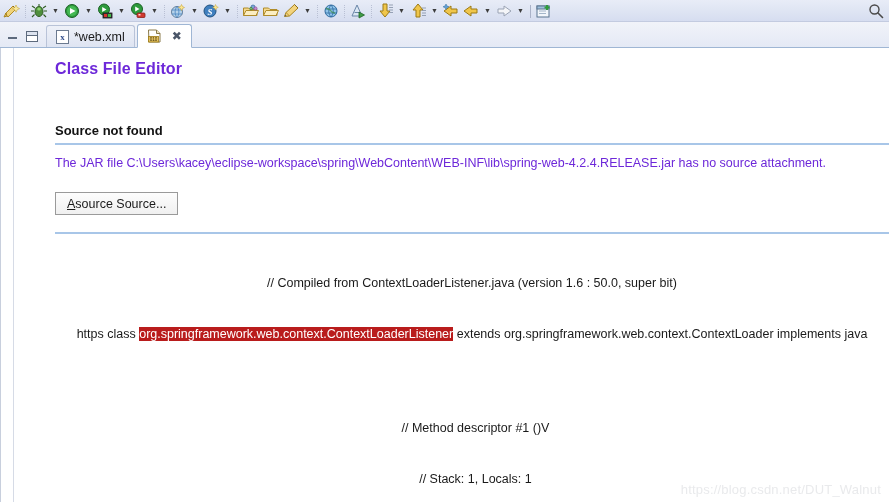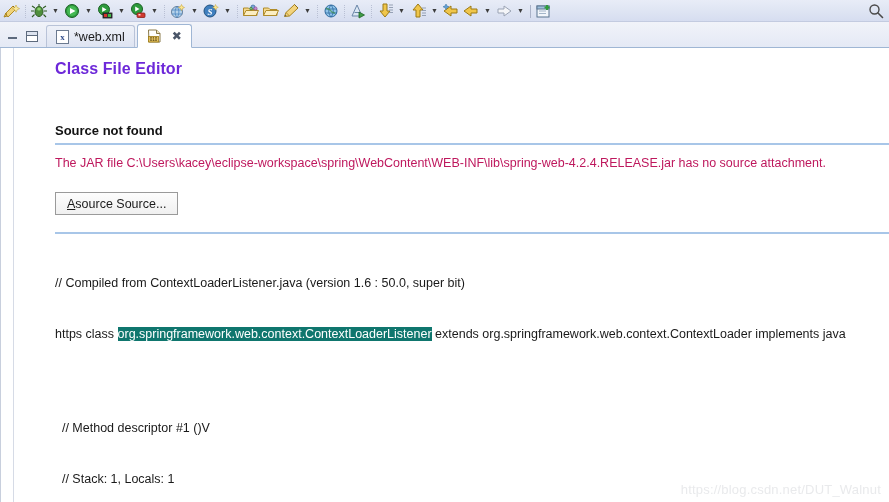--- a/index.html
+++ b/index.html
@@ -175,21 +175,21 @@
     margin: 45px 0 0 40px;
   }
   .hr {
     height: 2px;
     background: #a8c6e8;
     margin: 5px 0 0 40px;
     margin-right: 0px;
   }
   .para {
     font-size: 12.5px;
-    color: #be185d;
+    color: #6d28d9;
     margin: 11px 0 0 40px;
     white-space: nowrap;
   }
   #attach-btn {
     margin: 22px 0 0 40px;
     display: inline-flex;
     align-items: center;
     justify-content: center;
     height: 23px;
     padding: 0 11px;
@@ -208,23 +208,23 @@
     margin: 17px 0 0 40px;
   }
 
   #code {
     margin: 7px 0 0 40px;
     font-size: 12.5px;
     color: #1a1a1a;
     line-height: 17px;
     white-space: pre;
   }
-  #code .ln { display: block; }
+  #code .ln { display: block; text-align: center; }
   .sel {
-    background: #0f766e;
+    background: #b91c1c;
     color: #ffffff;
   }
   .gap { display: block; height: 9px; }
 
   #watermark {
     position: absolute;
     right: 8px;
     bottom: 5px;
     font-size: 13px;
     color: #e9eaec;

